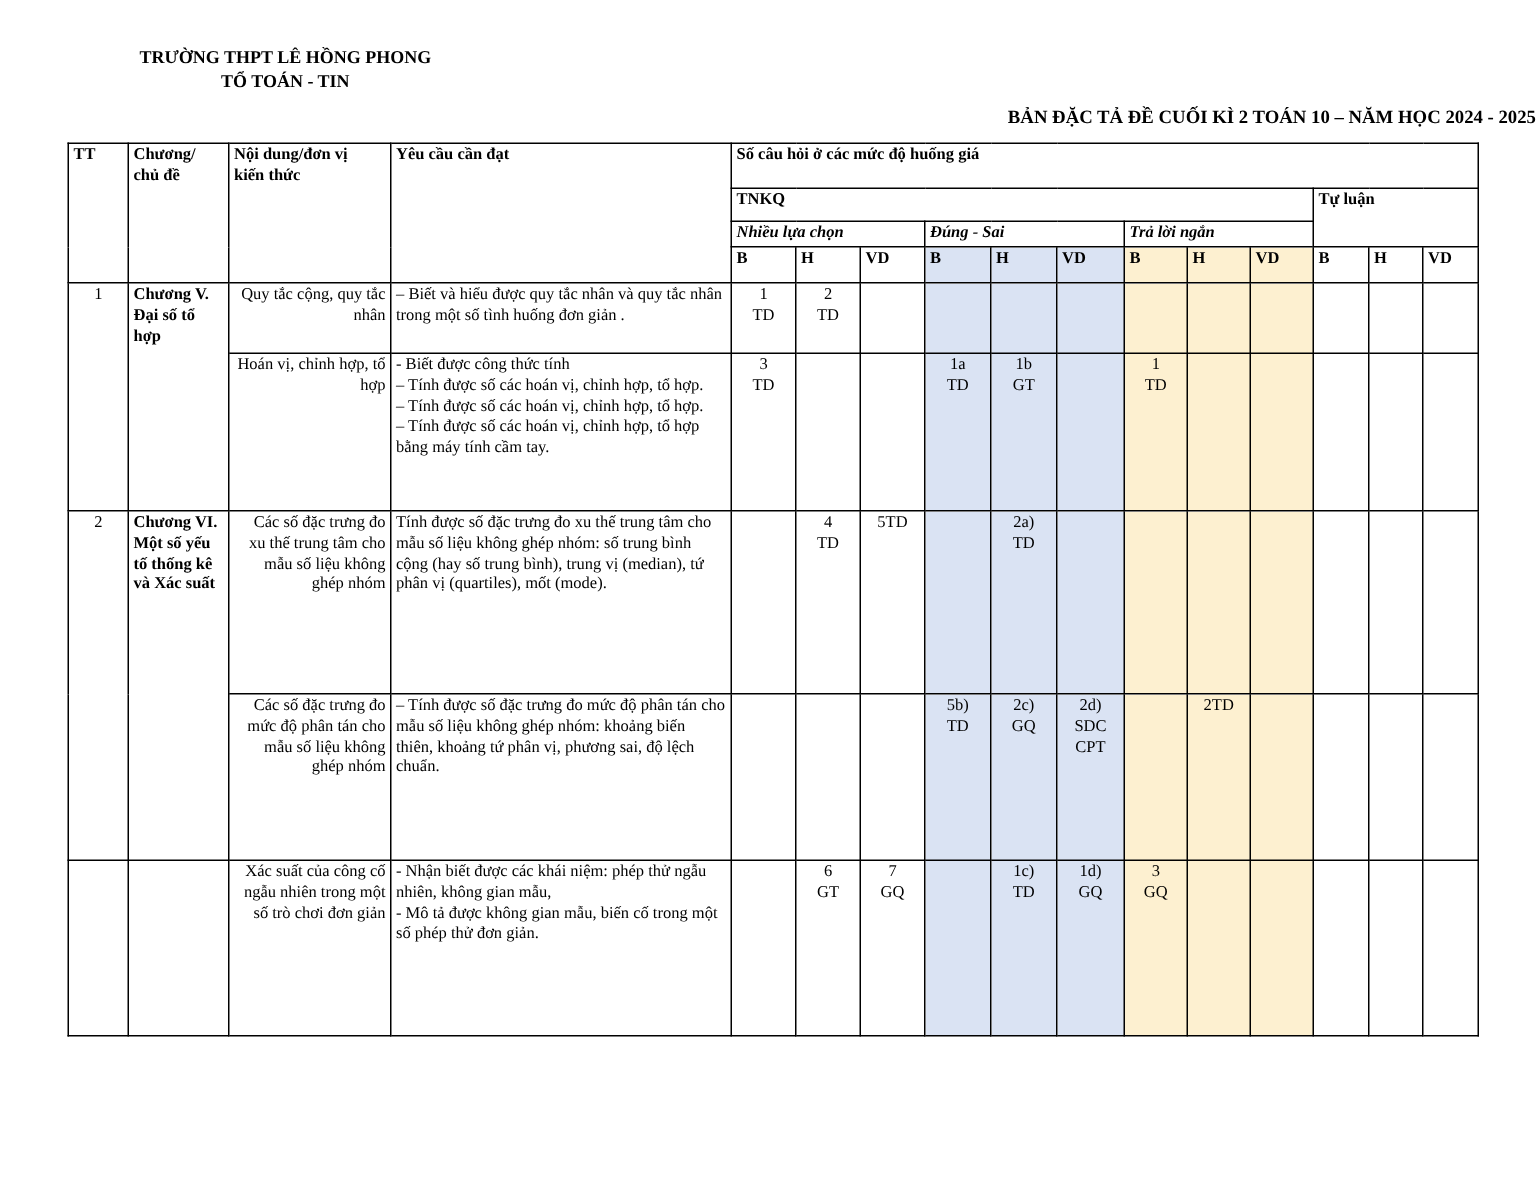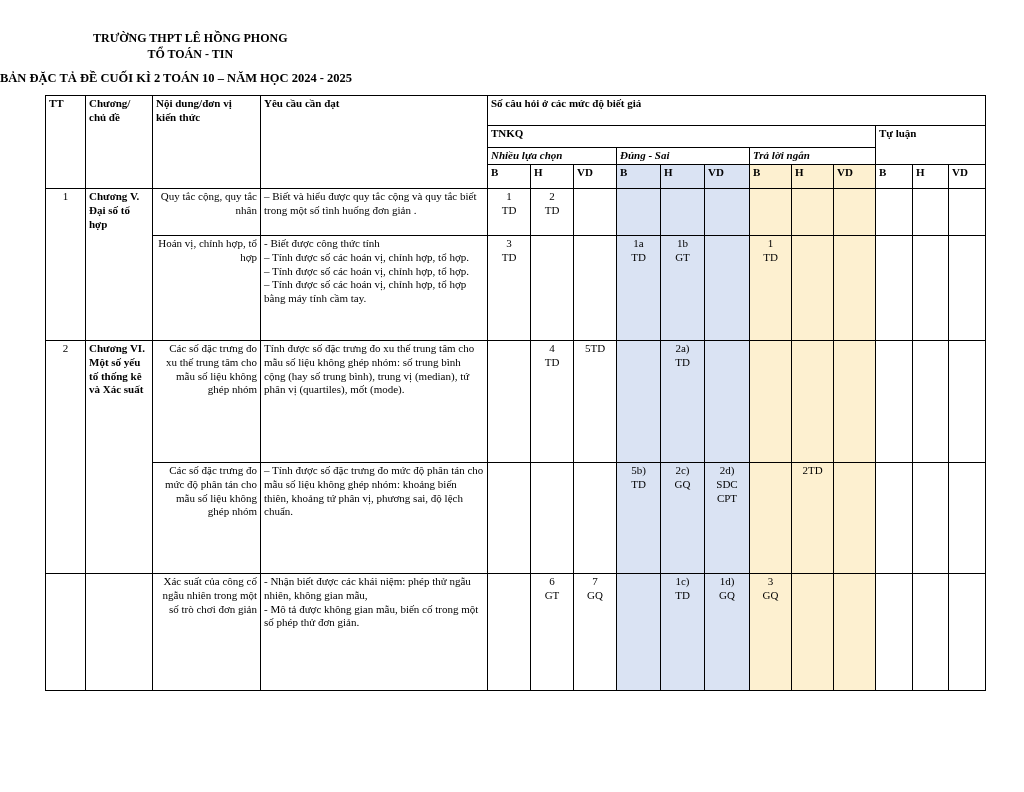--- a/index.html
+++ b/index.html
@@ -20,21 +20,21 @@
     text-align: center;
     font-weight: bold;
     font-size: 12px;
     line-height: 1.35;
   }
   .doc-title {
     position: absolute;
     top: 71px;
     left: 0;
     width: 100%;
-    text-align: left;
+    text-align: right;
     font-weight: bold;
     font-size: 12.5px;
   }
   table.spec {
     position: absolute;
     top: 95px;
     left: 45px;
     width: 940px;
     border-collapse: collapse;
     table-layout: fixed;
@@ -96,21 +96,21 @@
     </colgroup>
     <tbody>
 
       <tr style="height:30px">
         <td class="hd" rowspan="4">TT</td>
         <td class="hd" rowspan="4">Chương/
 chủ đề</td>
         <td class="hd" rowspan="4">Nội dung/đơn vị
 kiến thức</td>
         <td class="hd" rowspan="4">Yêu cầu cần đạt</td>
-        <td class="hd" colspan="12">Số câu hỏi ở các mức độ biết giá</td>
+        <td class="hd" colspan="12">Số câu hỏi ở các mức độ huống giá</td>
       </tr>
 
       <tr style="height:22px">
         <td class="hd" colspan="9">TNKQ</td>
         <td class="hd" colspan="3" rowspan="2">Tự luận</td>
       </tr>
 
       <tr style="height:17px">
         <td class="hd it" colspan="3">Nhiều lựa chọn</td>
         <td class="hd it" colspan="3">Đúng - Sai</td>
@@ -130,21 +130,21 @@
         <td class="hd">B</td>
         <td class="hd">H</td>
         <td class="hd">VD</td>
       </tr>
 
       <tr style="height:47px">
         <td class="ctr tt" rowspan="2">1</td>
         <td class="chapter" rowspan="2">Chương V.
 Đại số tổ hợp</td>
         <td class="content">Quy tắc cộng, quy tắc nhân</td>
-        <td class="req">– Biết  và hiểu được quy tắc cộng và quy tắc biết trong một số tình huống đơn giản .</td>
+        <td class="req">– Biết  và hiểu được quy tắc nhân và quy tắc nhân trong một số tình huống đơn giản .</td>
         <td class="ctr">1
 TD</td>
         <td class="ctr">2
 TD</td>
         <td class="ctr"></td>
         <td class="ctr blue"></td>
         <td class="ctr blue"></td>
         <td class="ctr blue"></td>
         <td class="ctr yellow"></td>
         <td class="ctr yellow"></td>

